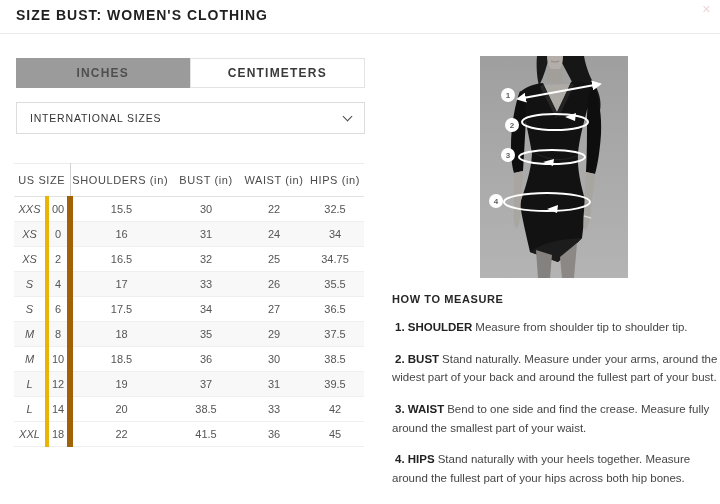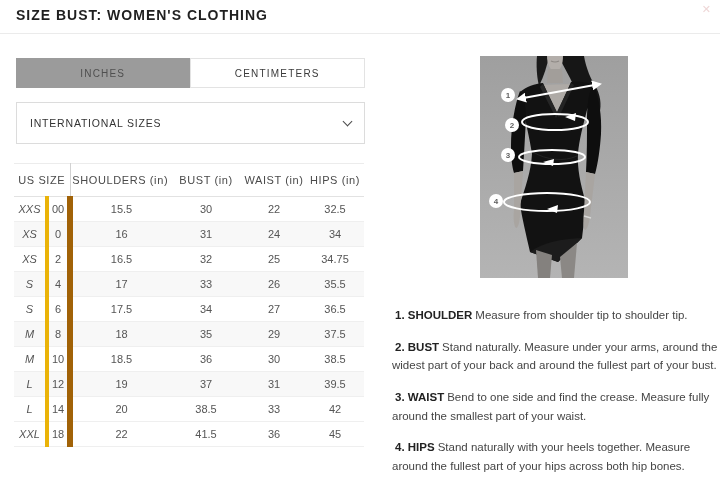--- a/index.html
+++ b/index.html
@@ -6,27 +6,27 @@
   html,body { background:#fff; }
   body { font-family:"Liberation Sans", sans-serif; width:720px; height:504px; position:relative; overflow:hidden; }
 
   .page-title { position:absolute; left:16px; top:7px; font-size:14px; font-weight:bold;
                 letter-spacing:1px; color:#1f1f1f; }
   .top-divider { position:absolute; left:0; top:33px; width:720px; height:1px; background:#ebebeb; }
   .close-x { position:absolute; right:9px; top:3px; font-size:11px; color:#eed6d6; cursor:pointer; }
 
   
   .tabs { position:absolute; left:16px; top:58px; width:349px; height:30px; display:flex; }
-  .tab { flex:1; display:flex; align-items:center; justify-content:center; font-size:10px;
-         font-weight:normal; letter-spacing:1.2px; cursor:pointer; }
+  .tab { flex:1; display:flex; align-items:center; justify-content:center; font-size:12px;
+         font-weight:bold; letter-spacing:1.2px; cursor:pointer; }
   .tab.active { background:#9b9b9b; color:#4f4f4f; }
   .tab.inactive { background:#fff; color:#3a3a3a; border:1px solid #e3e3e3; }
 
   
-  .dropdown { position:absolute; left:16px; top:102px; width:349px; height:42px;
+  .dropdown { position:absolute; left:16px; top:102px; width:349px; height:32px;
               border:1px solid #dcdcdc; display:flex; align-items:center;
               justify-content:space-between; padding:0 13px; cursor:pointer; }
   .dropdown .label { font-size:10.5px; letter-spacing:0.8px; color:#333; }
   .chevron { width:7px; height:7px; border-right:1.4px solid #4a4a4a; border-bottom:1.4px solid #4a4a4a;
              transform:rotate(45deg); margin-top:-4px; }
 
   
   .table-wrap { position:absolute; left:14px; top:163px; width:350px; }
   table { width:350px; border-collapse:collapse; table-layout:fixed; border-top:1px solid #ececec; }
   col.c-letter { width:33px; } col.c-num { width:23px; } col.c-shoulders { width:100px; }
@@ -232,20 +232,21 @@
     <circle cx="28" cy="99" r="7" fill="#fff"></circle>
     <text x="28" y="102" text-anchor="middle" font-size="8" font-weight="bold" fill="#5f5f5f">3</text>
   </g>
   <g>
     <circle cx="16" cy="145" r="7" fill="#fff"></circle>
     <text x="16" y="148" text-anchor="middle" font-size="8" font-weight="bold" fill="#5f5f5f">4</text>
   </g>
 </svg>
 
 <div class="measure">
+  <div class="measure-heading">HOW TO MEASURE</div>
   <div>
       <p class="step">
     <span class="lbl">1. SHOULDER</span><span>Measure from shoulder tip to shoulder tip.</span>
   </p>
       <p class="step">
     <span class="lbl">2. BUST</span><span>Stand naturally. Measure under your arms, around the widest part of your back and around the fullest part of your bust.</span>
   </p>
       <p class="step">
     <span class="lbl">3. WAIST</span><span>Bend to one side and find the crease. Measure fully around the smallest part of your waist.</span>
   </p>

